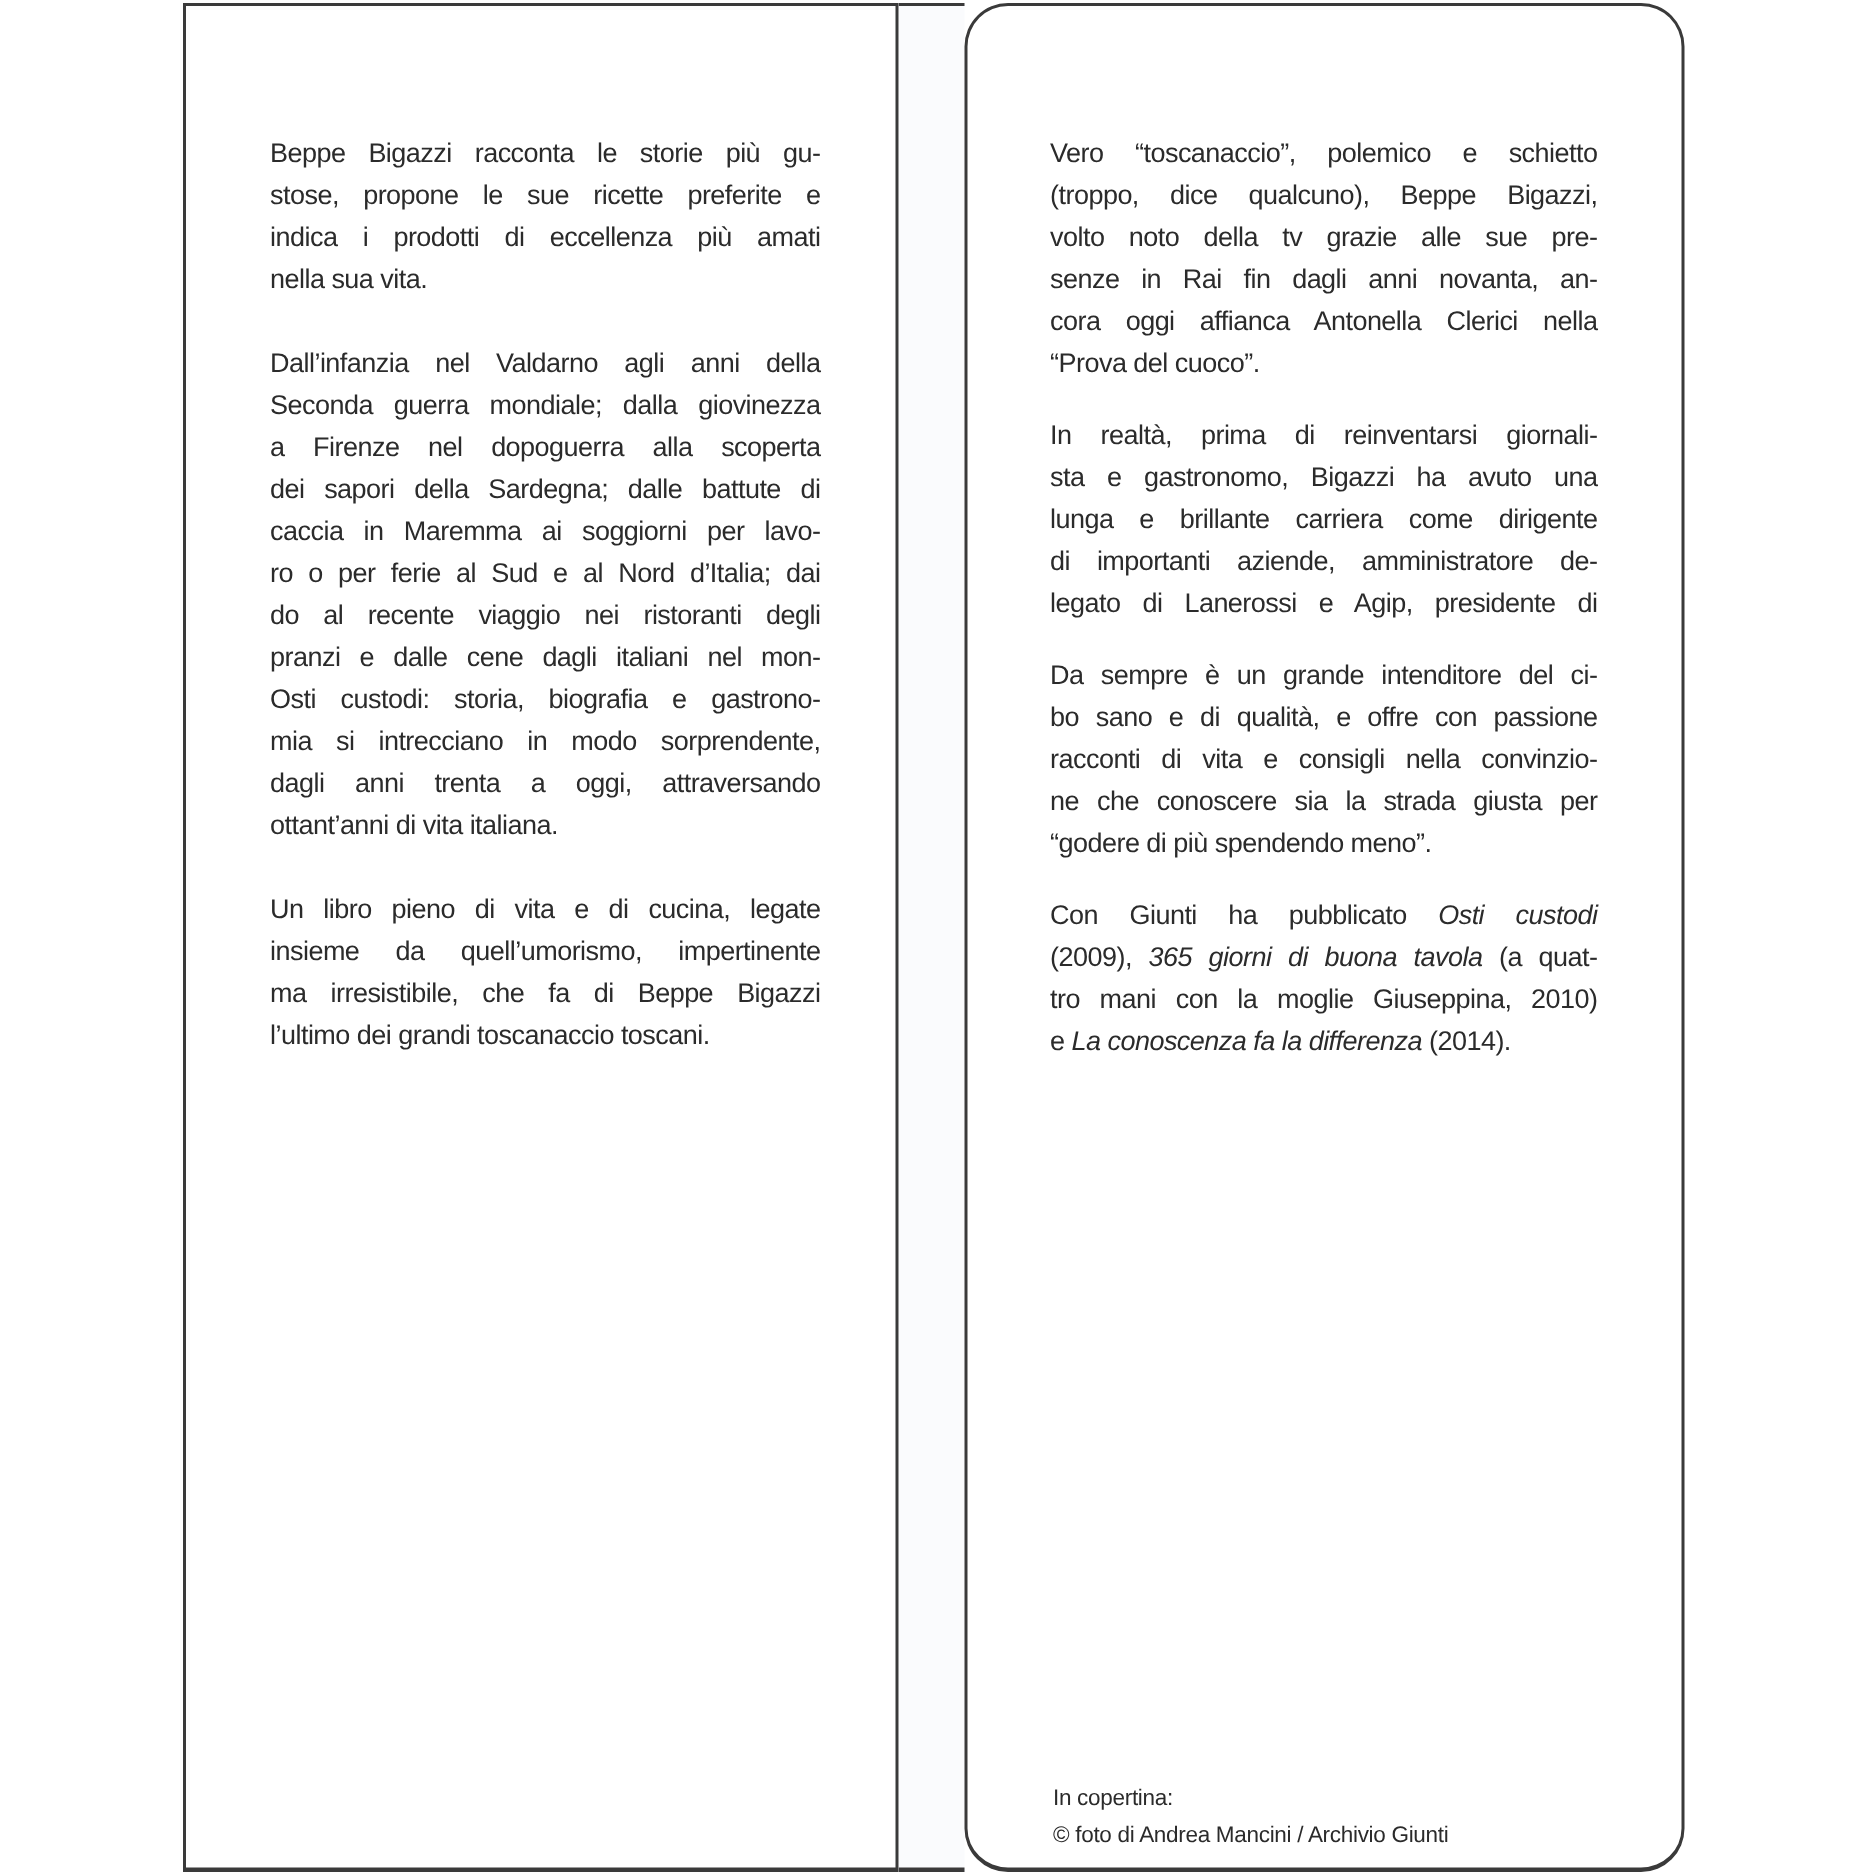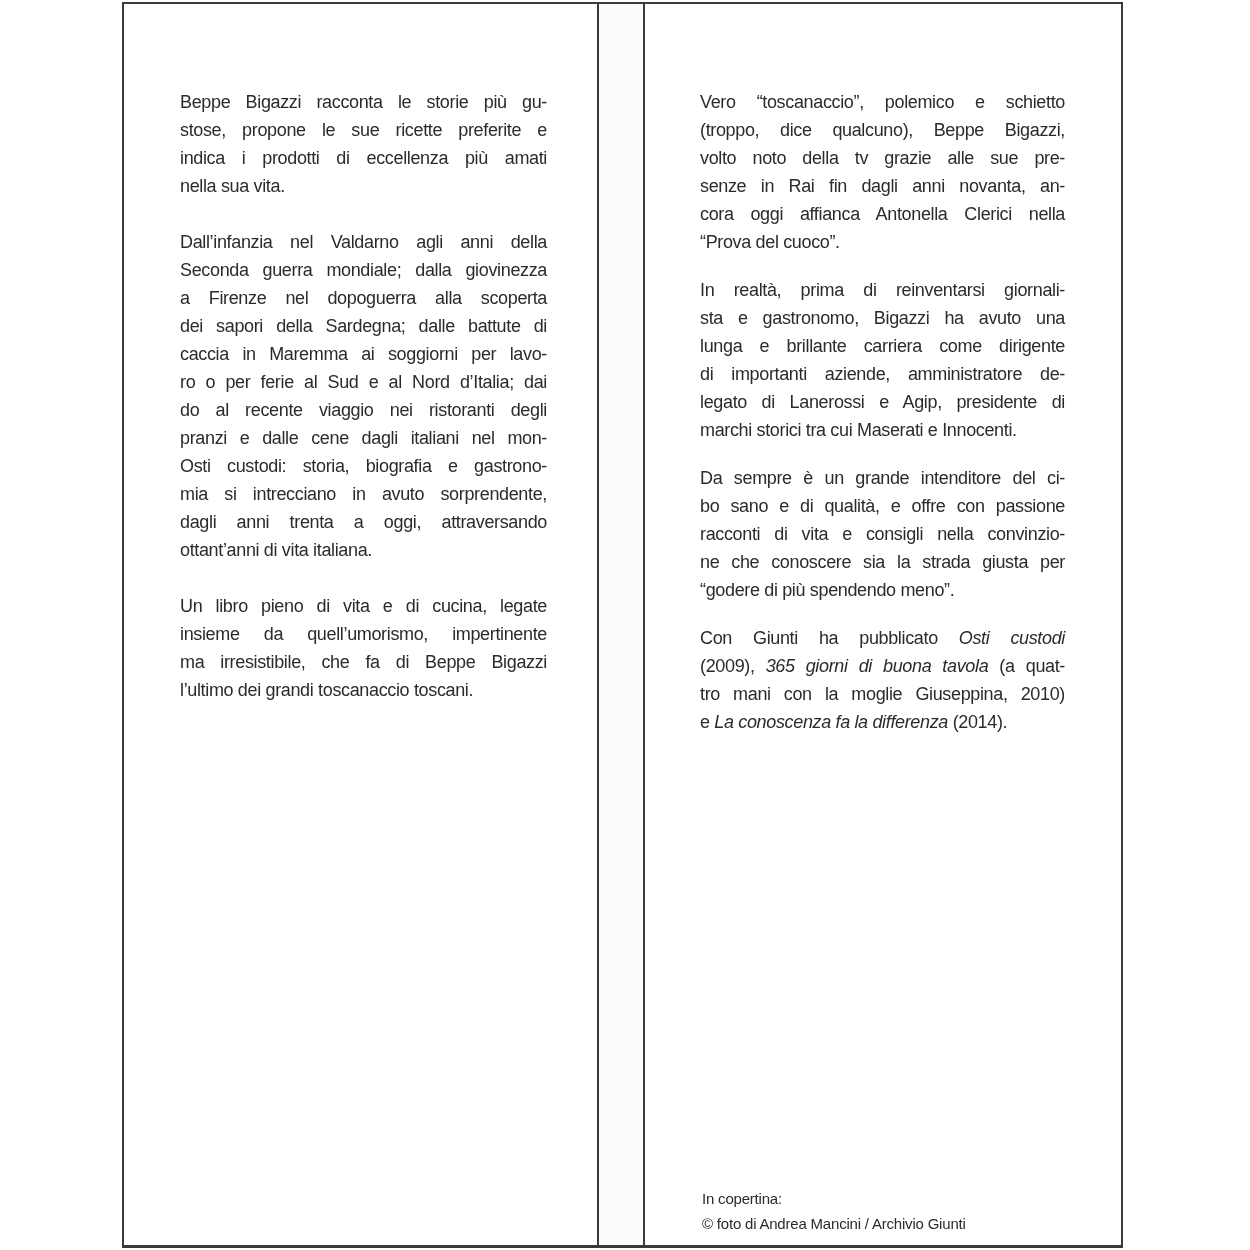--- a/index.html
+++ b/index.html
@@ -33,20 +33,21 @@
   .gutter {
     width: 44px;
     background: var(--gutter-bg, #fafbfd);
     border-top: 2px solid var(--border, #3a3a3a);
     border-bottom: 3px solid var(--border, #3a3a3a);
   }
   .page.right {
     width: 480px;
     border-left: 2px solid var(--border, #3a3a3a);
     border-right: 2px solid var(--border, #3a3a3a);
+    border-radius: 29px;
   }
   .text-col {
     color: var(--text, #2b2b2b);
     font-size: 18px;
     line-height: 28px;
     letter-spacing: -0.35px;
   }
   .text-col.col-left {
     margin: 84px 50px 0 56px;
     width: 367px;
@@ -93,21 +94,21 @@
           <div class="para">
             <div class="line"><span>Dall’infanzia nel Valdarno agli anni della</span></div>
             <div class="line"><span>Seconda guerra mondiale; dalla giovinezza</span></div>
             <div class="line"><span>a Firenze nel dopoguerra alla scoperta</span></div>
             <div class="line"><span>dei sapori della Sardegna; dalle battute di</span></div>
             <div class="line"><span>caccia in Maremma ai soggiorni per lavo-</span></div>
             <div class="line"><span>ro o per ferie al Sud e al Nord d’Italia; dai</span></div>
             <div class="line"><span>do al recente viaggio nei ristoranti degli</span></div>
             <div class="line"><span>pranzi e dalle cene dagli italiani nel mon-</span></div>
             <div class="line"><span>Osti custodi: storia, biografia e gastrono-</span></div>
-            <div class="line"><span>mia si intrecciano in avuto sorprendente,</span></div>
+            <div class="line"><span>mia si intrecciano in modo sorprendente,</span></div>
             <div class="line"><span>dagli anni trenta a oggi, attraversando</span></div>
             <div class="line last"><span>ottant’anni di vita italiana.</span></div>
           </div>
           <div class="para">
             <div class="line"><span>Un libro pieno di vita e di cucina, legate</span></div>
             <div class="line"><span>insieme da quell’umorismo, impertinente</span></div>
             <div class="line"><span>ma irresistibile, che fa di Beppe Bigazzi</span></div>
             <div class="line last"><span>l’ultimo dei grandi toscanaccio toscani.</span></div>
           </div>
         </div>
@@ -124,21 +125,20 @@
             <div class="line"><span>senze in Rai fin dagli anni novanta, an-</span></div>
             <div class="line"><span>cora oggi affianca Antonella Clerici nella</span></div>
             <div class="line last"><span>“Prova del cuoco”.</span></div>
           </div>
           <div class="para">
             <div class="line"><span>In realtà, prima di reinventarsi giornali-</span></div>
             <div class="line"><span>sta e gastronomo, Bigazzi ha avuto una</span></div>
             <div class="line"><span>lunga e brillante carriera come dirigente</span></div>
             <div class="line"><span>di importanti aziende, amministratore de-</span></div>
             <div class="line"><span>legato di Lanerossi e Agip, presidente di</span></div>
-            <div class="line last"><span>marchi storici tra cui Maserati e Innocenti.</span></div>
           </div>
           <div class="para">
             <div class="line"><span>Da sempre è un grande intenditore del ci-</span></div>
             <div class="line"><span>bo sano e di qualità, e offre con passione</span></div>
             <div class="line"><span>racconti di vita e consigli nella convinzio-</span></div>
             <div class="line"><span>ne che conoscere sia la strada giusta per</span></div>
             <div class="line last"><span>“godere di più spendendo meno”.</span></div>
           </div>
           <div class="para">
             <div class="line"><span>Con Giunti ha pubblicato </span><em>Osti custodi</em></div>

